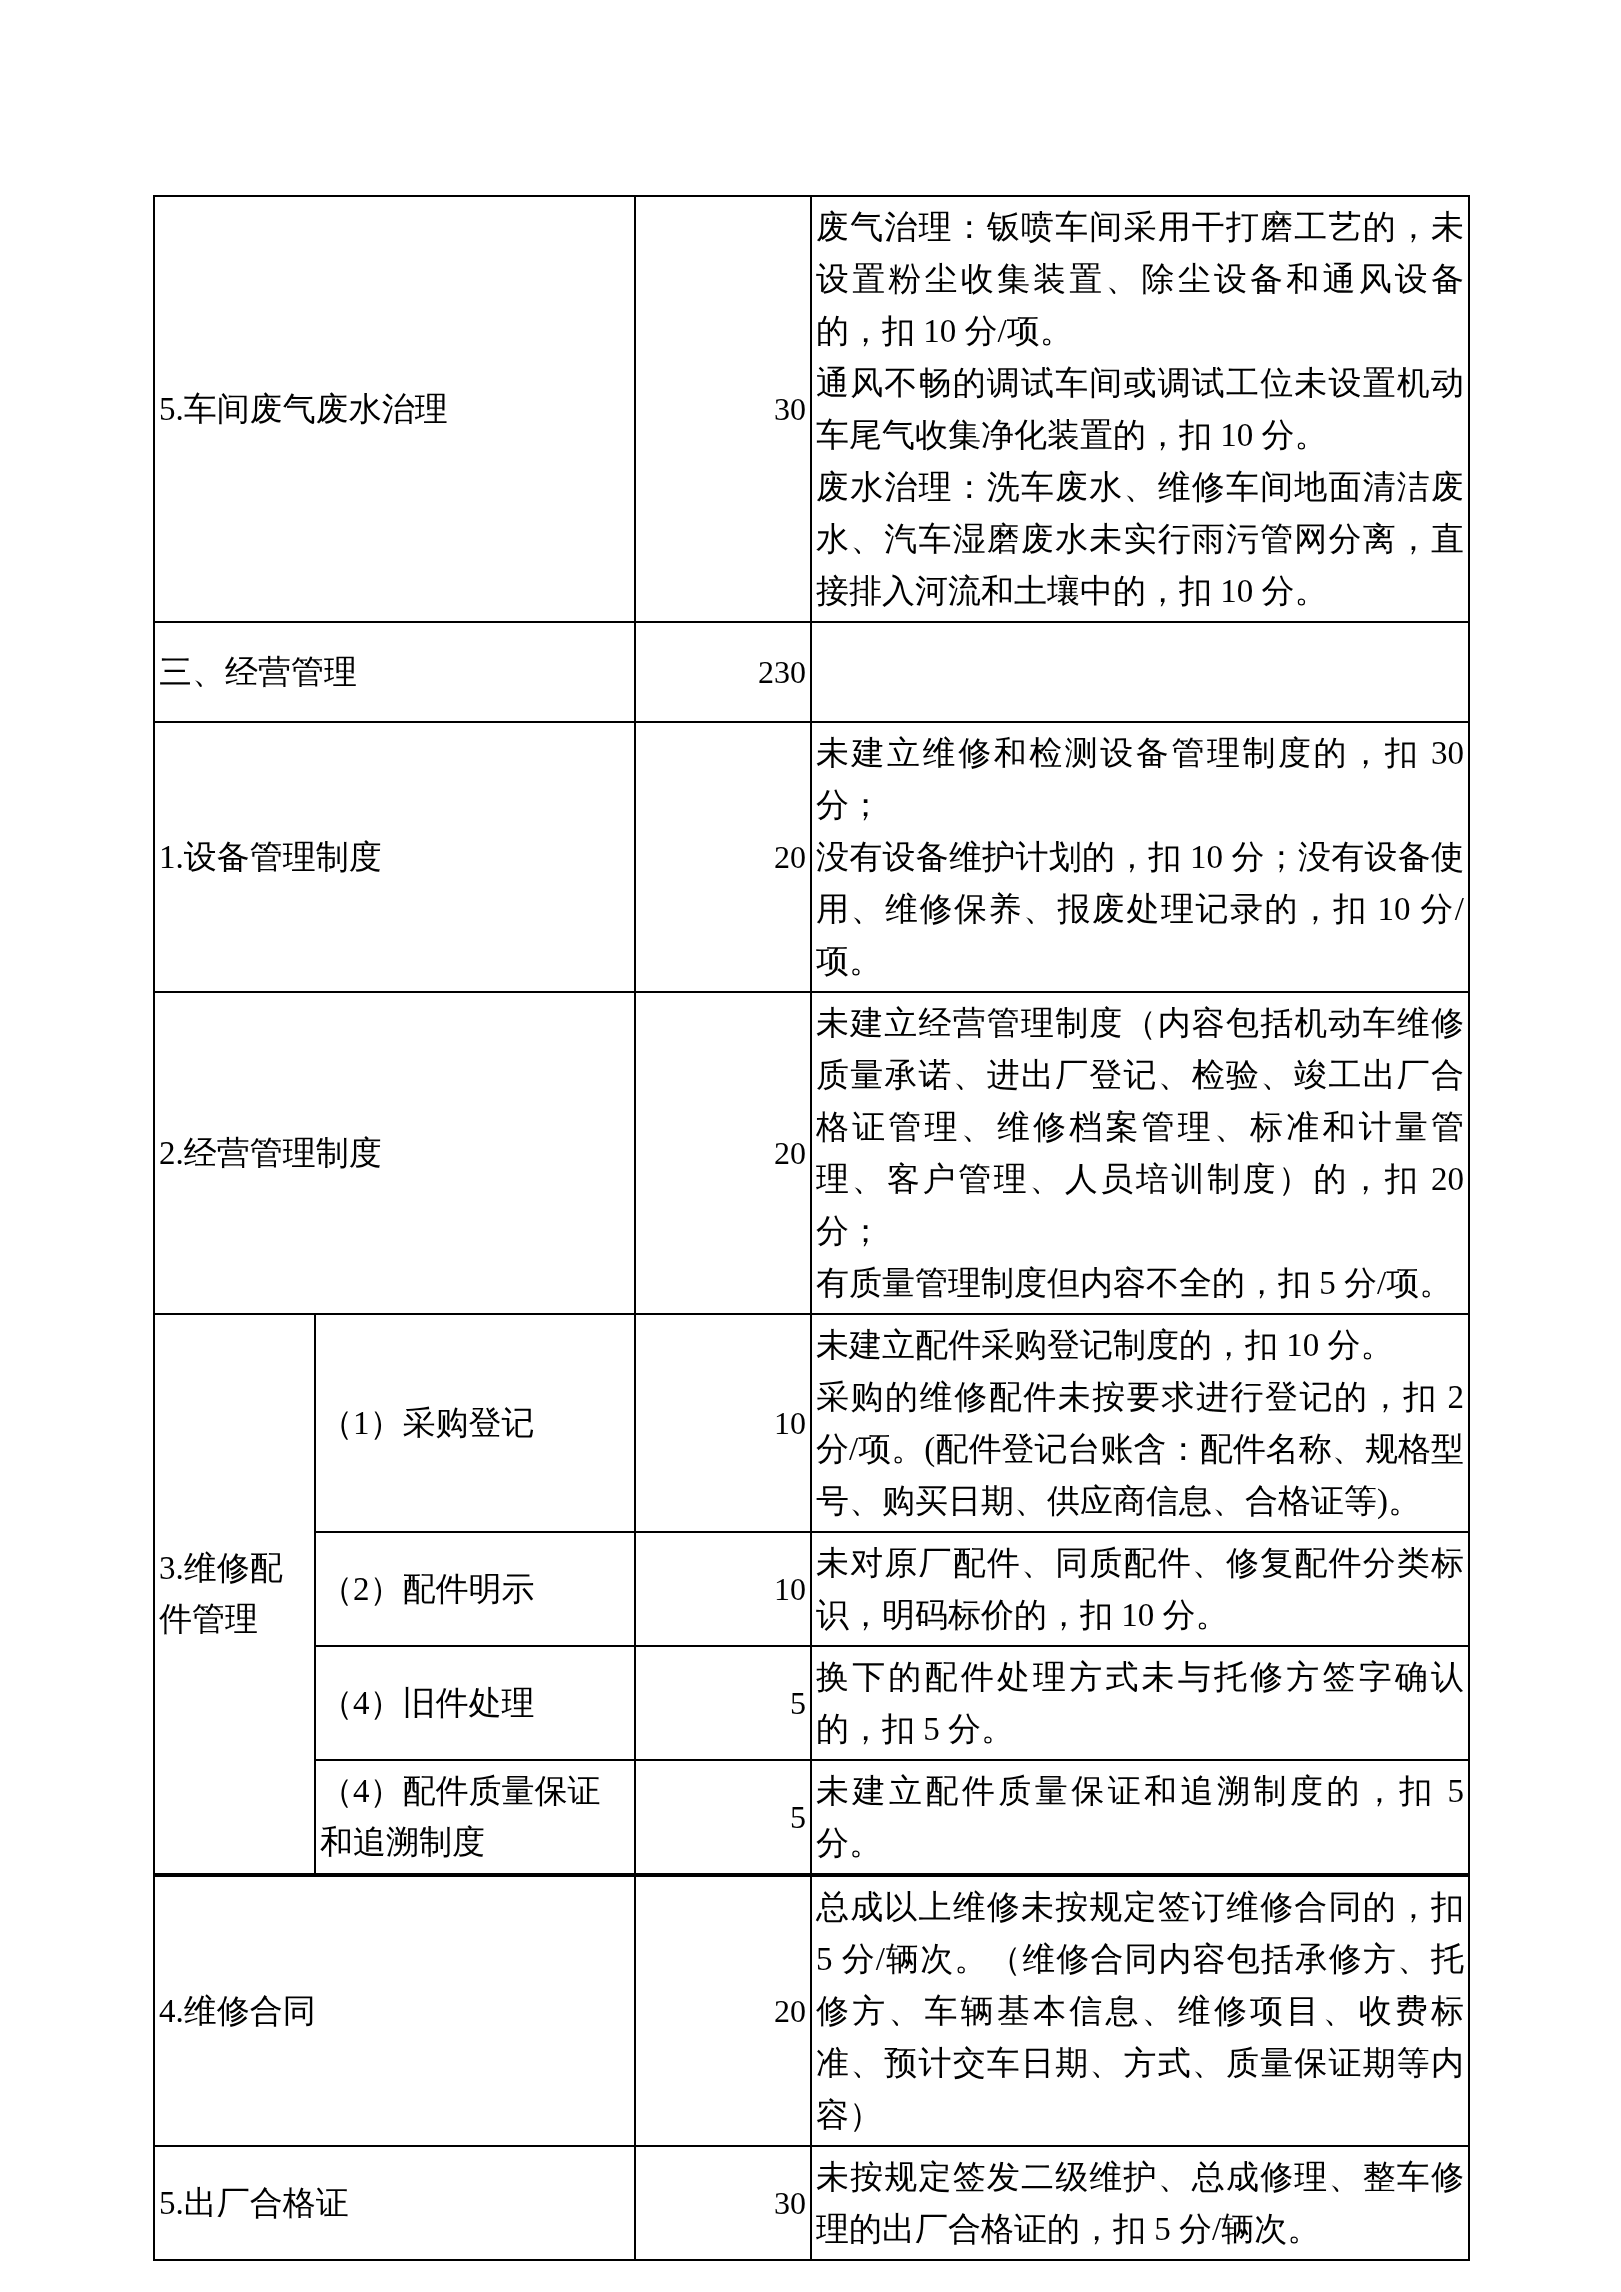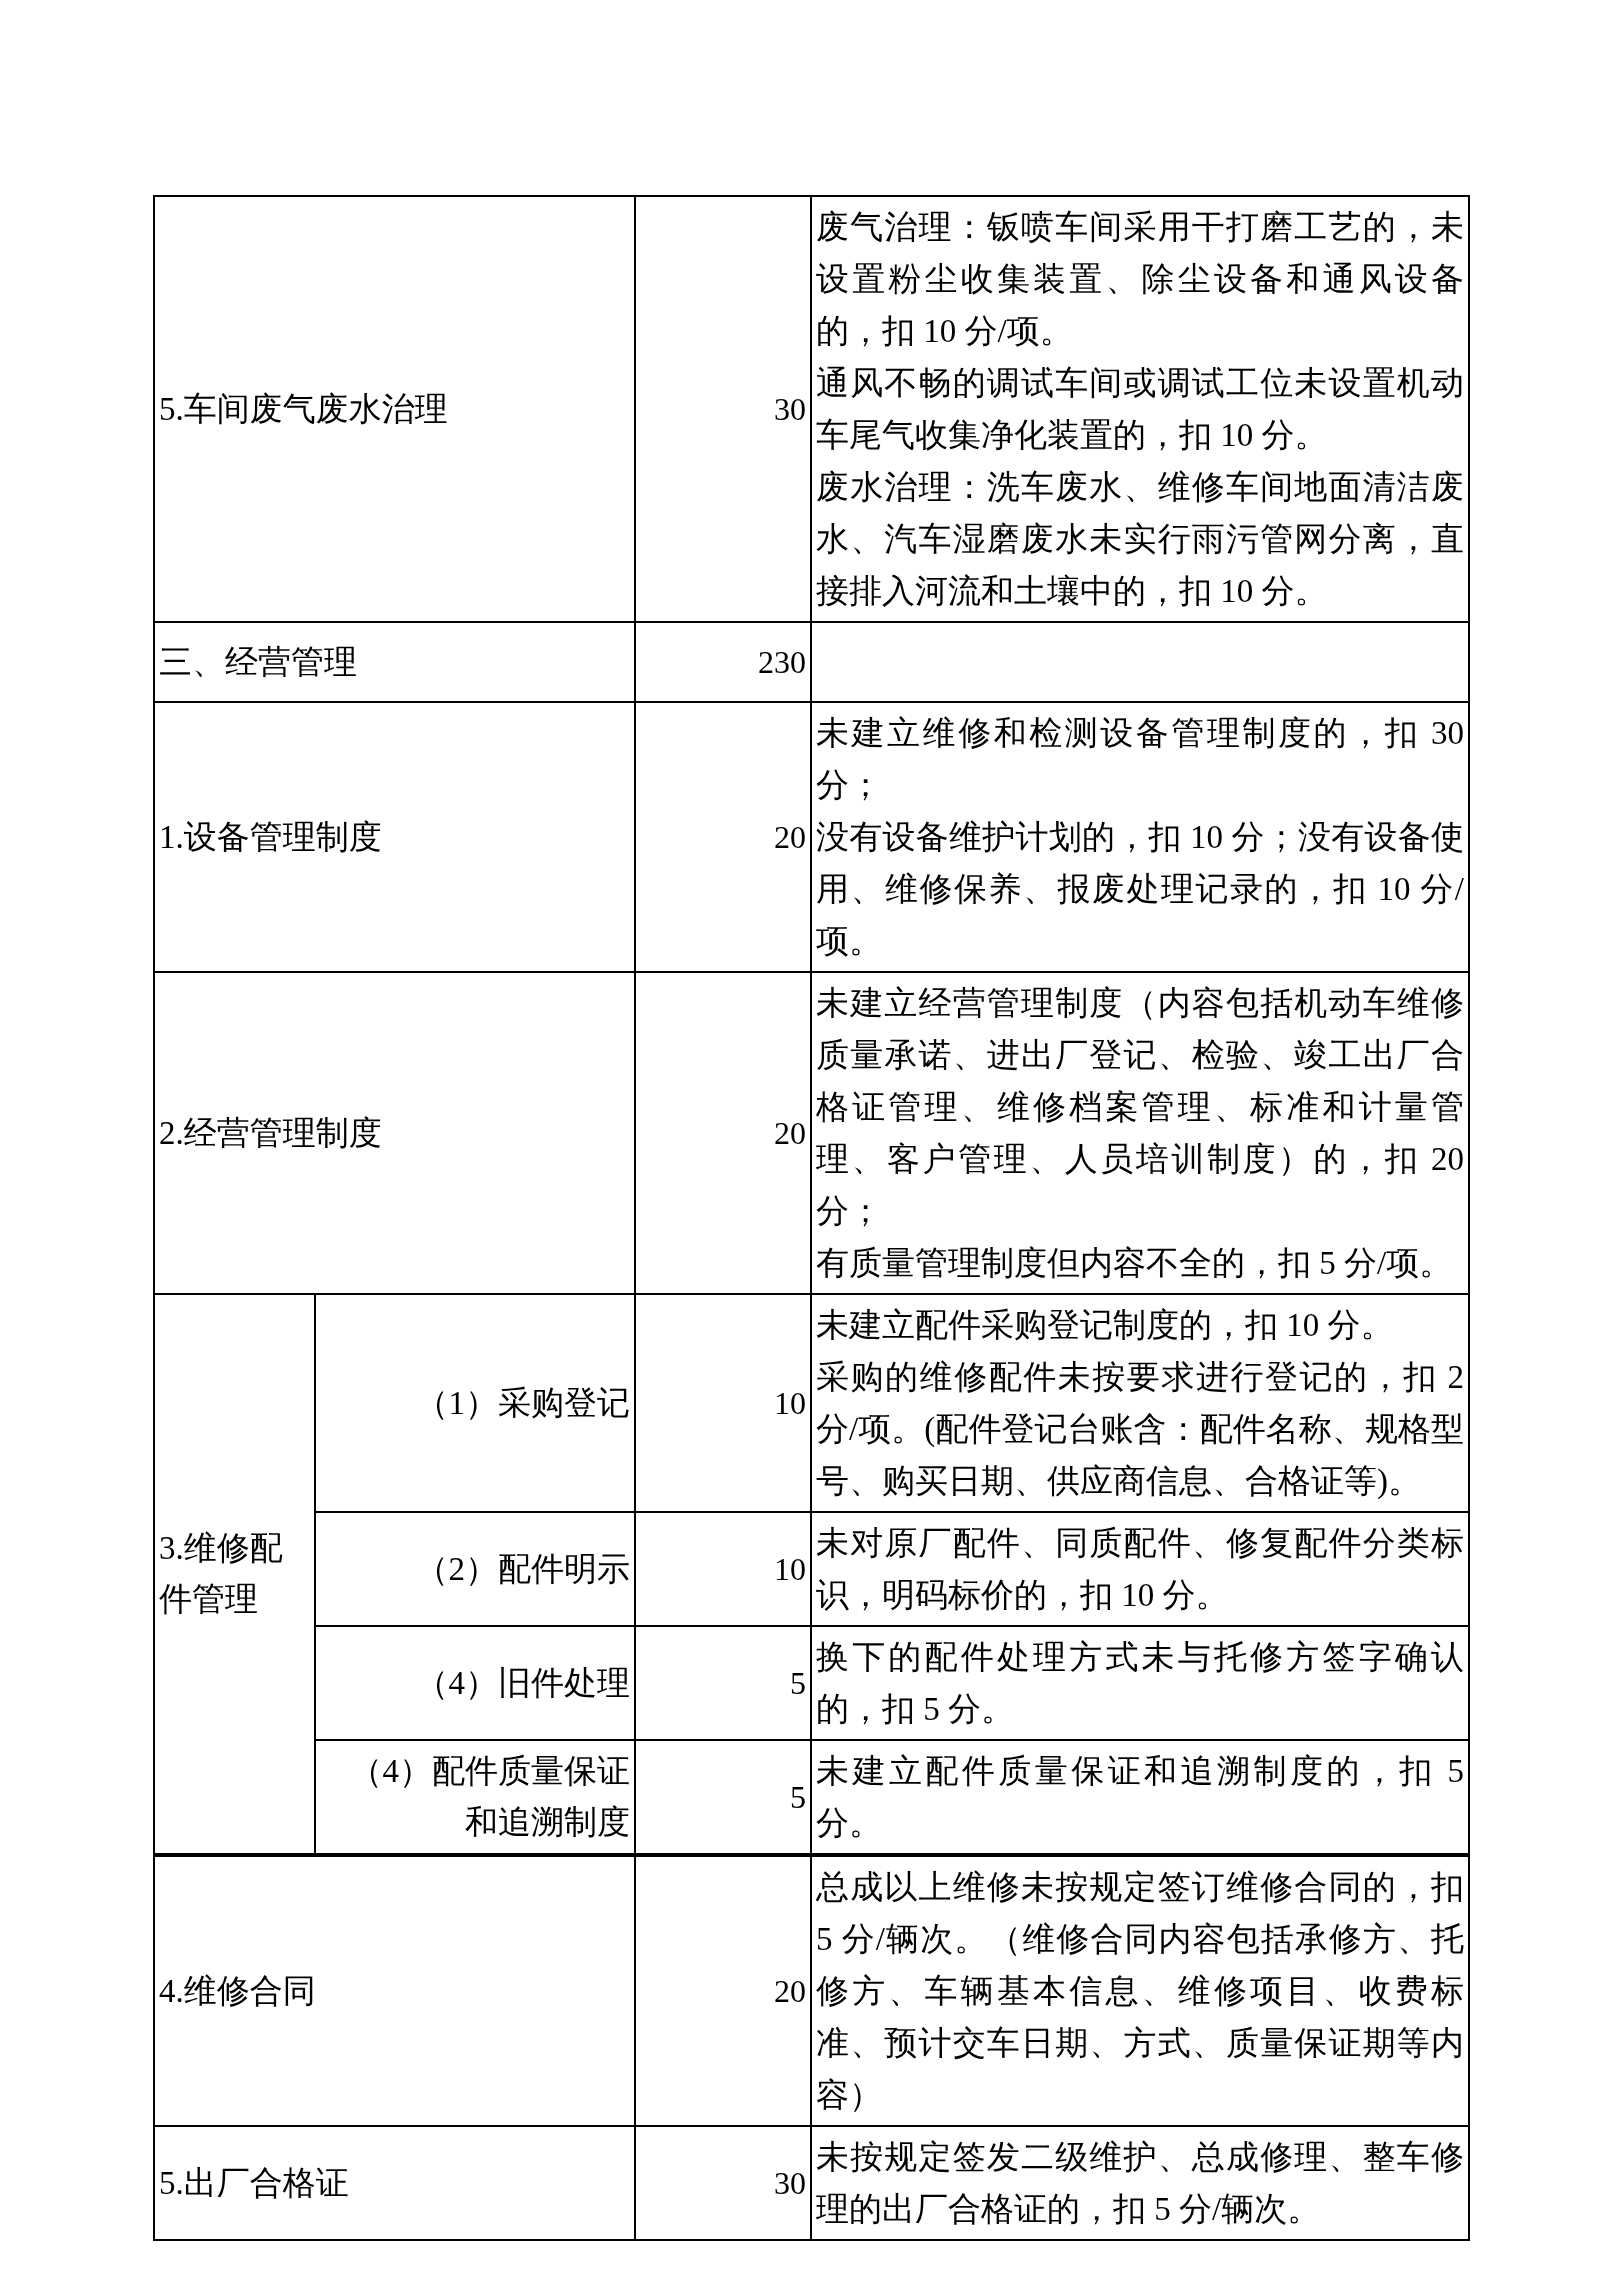--- a/index.html
+++ b/index.html
@@ -33,21 +33,20 @@
   .name-cell {
     padding: 2px 7.8px 2px 16.7px;
     font-size: 33px;
     line-height: 51px;
     border-radius: 10px;
   }
   .sub-name-cell {
     padding: 2px 5.9px 2px 11.8px;
     font-size: 33px;
     line-height: 51px;
-    text-align: right;
   }
   .score-cell {
     padding: 2px 3.9px 2px 12.7px;
     font-size: 32px;
     line-height: 51px;
     text-align: right;
   }
   .criteria-cell {
     padding: 0 7.8px 0 10.8px;
     font-size: 33px;
@@ -81,21 +80,21 @@
       <td class="score-cell">
         <span>30</span>
       </td>
       <td class="criteria-cell">
         <div class="para">废气治理：钣喷车间采用干打磨工艺的，未设置粉尘收集装置、除尘设备和通风设备的，扣 10 分/项。</div>
         <div class="para">通风不畅的调试车间或调试工位未设置机动车尾气收集净化装置的，扣 10 分。</div>
         <div class="para">废水治理：洗车废水、维修车间地面清洁废水、汽车湿磨废水未实行雨污管网分离，直接排入河流和土壤中的，扣 10 分。</div>
       </td>
     </tr>
 
-    <tr style="height:80px">
+    <tr style="height:100px">
       <td class="name-cell" colspan="2">
         <span>三、经营管理</span>
       </td>
       <td class="score-cell">
         <span>230</span>
       </td>
       <td class="criteria-cell"></td>
     </tr>
 
     <tr style="height:261px">

